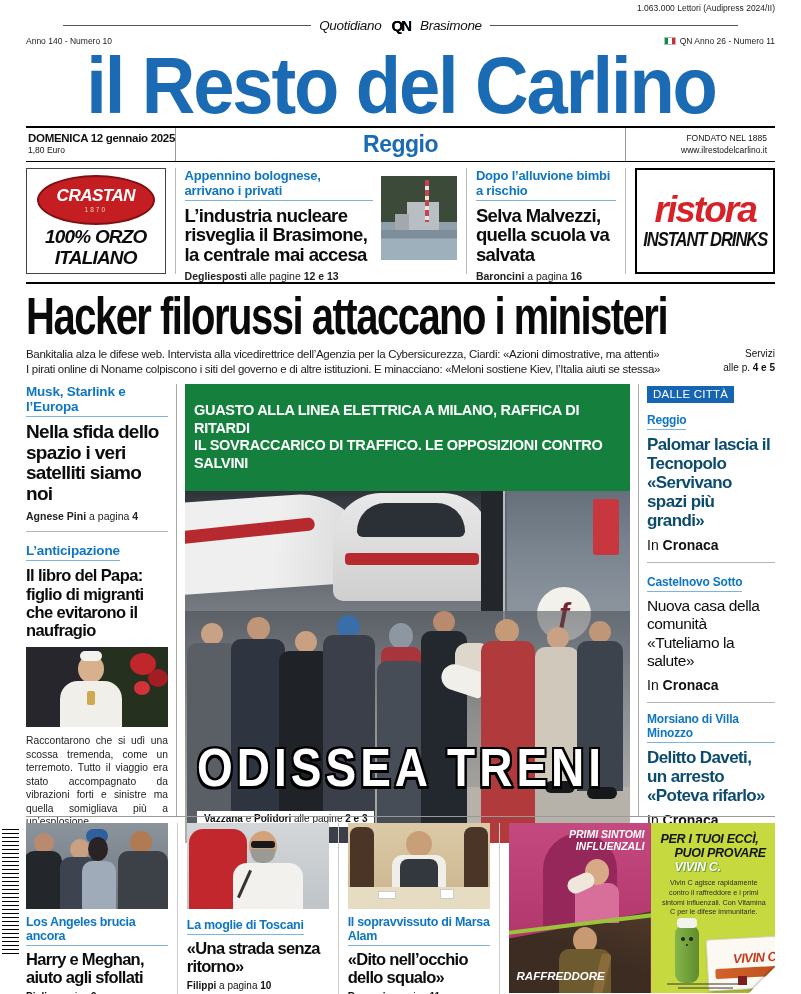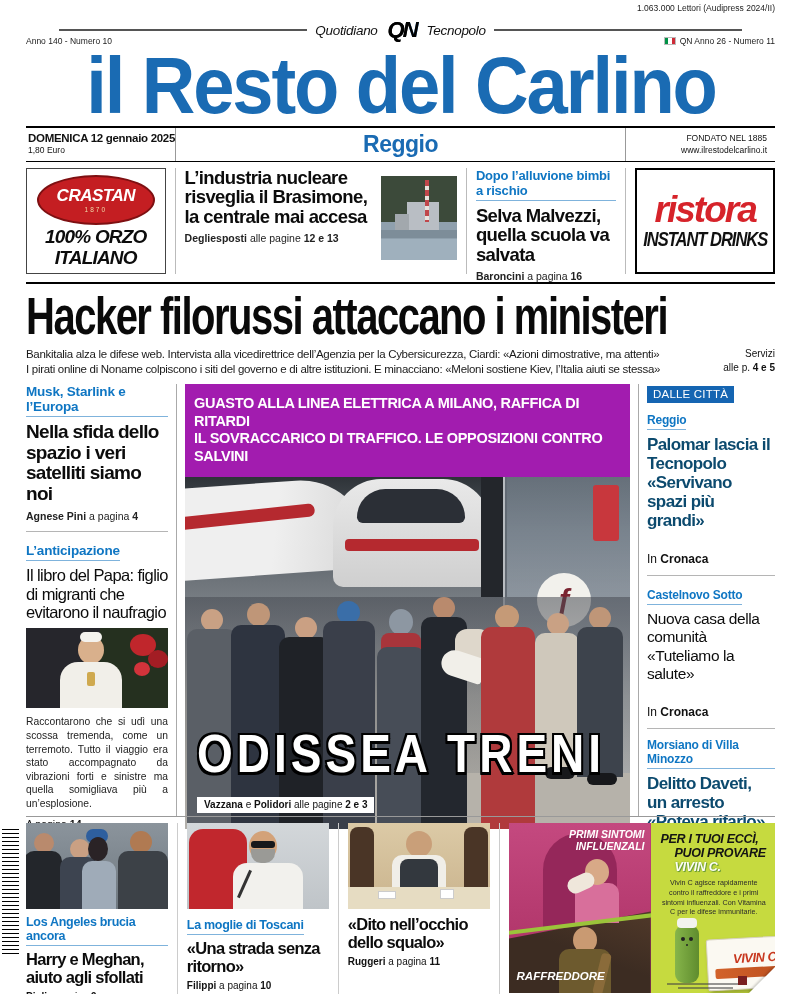--- a/index.html
+++ b/index.html
@@ -7,21 +7,21 @@
   body { font-family:"Liberation Sans", sans-serif; color:#111; }
   .page { position:relative; width:801px; height:994px; background:#fff; overflow:hidden; margin:0 auto; }
   .content { margin:0 26px; }
 
   
   .topbar { position:relative; height:46px; }
   .audipress { position:absolute; top:3px; right:0; font-size:8.5px; color:#222; }
   .brandrow { position:absolute; top:17px; left:0; right:0; display:flex; align-items:center; justify-content:center; gap:8px; }
   .brandrow .rule { flex:1; height:1.5px; background:#555; max-width:248px; }
   .brand-txt { font-size:13.5px; font-weight:normal; font-style:italic; letter-spacing:-0.3px; }
-  .qn-logo { font-size:22px; font-weight:bold; font-style:italic; letter-spacing:-2px; color:#000; background:linear-gradient(90deg,#0a0a0a 70%, #1a6bb3 70%); -webkit-background-clip:text; padding:0 2px; }
+  .qn-logo { font-size:15px; font-weight:bold; letter-spacing:-2px; color:#000; background:linear-gradient(90deg,#0a0a0a 70%, #1a6bb3 70%); -webkit-background-clip:text; padding:0 2px; }
   .edrow-l { position:absolute; top:36px; left:0; font-size:8.5px; color:#222; }
   .edrow-r { position:absolute; top:36px; right:0; font-size:8.5px; color:#222; display:flex; align-items:center; gap:4px; }
   .flag { width:12px; height:8px; display:inline-block; background:linear-gradient(90deg,#009246 0 33%, #ffffff 33% 66%, #ce2b37 66%); border:0.5px solid #bbb; }
 
   
   .masthead { height:80px; display:flex; align-items:center; justify-content:center; }
   .masthead h1 { color:#1a6bb3; font-size:70px; font-weight:bold; letter-spacing:-2px; transform:scale(1.06,1.14); transform-origin:center; white-space:nowrap; }
 
   
   .datebar { display:flex; border-top:2px solid #000; border-bottom:1px solid #000; height:36px; align-items:stretch; }
@@ -59,36 +59,36 @@
   .deckrow { display:flex; margin-top:17px; }
   .deck { flex:1; font-size:11.5px; letter-spacing:-0.3px; line-height:1.32; white-space:nowrap; color:#1a1a1a; }
   .services { width:72px; text-align:right; font-size:10px; line-height:1.35; }
 
   
   .maingrid { display:flex; height:432px; }
   .col-left { width:150px; padding-right:8px; }
   .col-center { width:463px; border-left:1px solid #aaa; border-right:1px solid #aaa; padding:0 8px; }
   .col-right { width:136px; padding-left:8px; }
   .lc-head { font-size:19px; font-weight:bold; letter-spacing:-0.7px; line-height:1.08; color:#0c0c0c; }
-  .lc-head2 { font-size:16.5px; font-weight:normal; letter-spacing:-0.6px; line-height:1.12; color:#0c0c0c; }
+  .lc-head2 { font-size:16.5px; font-weight:bold; letter-spacing:-0.6px; line-height:1.12; color:#0c0c0c; }
   .divider { border-top:1px solid #b5b5b5; margin:9px 0; }
   .pope-photo { width:142px; height:80px; margin-top:7px; position:relative; overflow:hidden; background:linear-gradient(90deg,#26262c 0 52%, #25301f 52%); }
   .lc-body { font-size:10.3px; line-height:1.32; text-align:justify; margin-top:7px; color:#222; }
   .lc-page { font-size:10.5px; margin-top:7px; }
 
-  .banner { background:#a21caf; color:#fff; padding:11px 9px; font-size:14.5px; font-weight:bold; letter-spacing:-0.3px; line-height:1.22; }
+  .banner { background:#15803d; color:#fff; padding:18px 9px; font-size:14.5px; font-weight:bold; letter-spacing:-0.3px; line-height:1.22; }
   .station { position:relative; width:445px; height:352px; overflow:hidden; background:linear-gradient(180deg,#2e3338 0%, #555c63 16%, #6f757b 30%, #8a8f94 46%, #a7a7a5 62%, #b3b0ab 100%); }
   .overlay-title { position:absolute; left:12px; bottom:44px; font-size:46px; font-weight:bold; letter-spacing:4px; color:#fff; transform:scaleY(1.15); transform-origin:left bottom; -webkit-text-stroke:3.5px #000; paint-order:stroke fill; text-shadow:2px 2px 0 #000,-2px -2px 0 #000,2px -2px 0 #000,-2px 2px 0 #000; white-space:nowrap; }
   .photo-cap { position:absolute; left:12px; bottom:16px; background:#fff; padding:2px 7px 3px; font-size:10px; color:#111; }
 
   .badge { display:inline-block; background:#1565b2; color:#fff; font-weight:normal; font-size:11.5px; letter-spacing:0.2px; padding:2px 6px 3px; margin-bottom:7px; }
   .rc-kicker { display:inline-block; color:#0f76c3; font-weight:bold; font-size:12px; border-bottom:1px solid #7fb3dc; padding-bottom:2px; margin-bottom:5px; letter-spacing:-0.2px; }
   .rc-head-b { font-size:17px; font-weight:bold; letter-spacing:-0.6px; line-height:1.12; color:#0c4a6e; }
   .rc-head-n { font-size:15.5px; font-weight:normal; letter-spacing:-0.4px; line-height:1.18; color:#0c0c0c; }
-  .rc-sect { font-size:12px; margin-top:22px; }
+  .rc-sect { font-size:14px; margin-top:7px; }
 
   
   .bottomstrip { position:relative; height:178px; border-top:1px solid #999; padding-top:6px; display:flex; }
   .barcode { position:absolute; left:-24px; top:12px; width:17px; height:128px; background:repeating-linear-gradient(180deg,#000 0 1.5px, #fff 1.5px 4px); }
   .bs-art { width:142px; }
   .bs-sep { width:1px; background:#ccc; margin:0 9px; }
   .bs-photo { width:142px; height:86px; position:relative; overflow:hidden; margin-bottom:6px; }
   .bs-kicker { display:inline-block; color:#0f76c3; font-weight:bold; font-size:12.5px; border-bottom:1px solid #7fb3dc; padding-bottom:2px; margin-bottom:4px; letter-spacing:-0.3px; }
   .bs-head { font-size:16.5px; font-weight:bold; letter-spacing:-0.7px; line-height:1.1; color:#0c0c0c; }
   .bs-byline { font-size:10px; margin-top:5px; }
@@ -127,21 +127,21 @@
 <body>
 
 <div class="page">
 
   <div class="content topbar">
     <div class="audipress">1.063.000 Lettori (Audipress 2024/II)</div>
     <div class="brandrow">
       <div class="rule"></div>
       <span class="brand-txt">Quotidiano</span>
       <span class="qn-logo">QN</span>
-      <span class="brand-txt">Tecnopolo</span>
+      <span class="brand-txt">Brasimone</span>
       <div class="rule"></div>
     </div>
     <div class="edrow-l">Anno 140 - Numero 10</div>
     <div class="edrow-r">
       <span class="flag"></span>
       <span>QN Anno 26 - Numero 11</span>
     </div>
   </div>
 
   <div class="masthead">
@@ -168,20 +168,21 @@
         <span class="crastan-name">CRASTAN</span>
         <span class="crastan-year">1870</span>
       </div>
       <div class="crastan-claim">100% ORZO</div>
       <div class="crastan-claim">ITALIANO</div>
     </div>
     <div class="ts-sep"></div>
 
     <div class="ts-art1">
       <div class="ts-art1-txt">
+        <span class="kicker">Appennino bolognese, arrivano i privati</span>
         <div class="ts-head">L’industria nucleare risveglia il Brasimone, la centrale mai accesa</div>
         <div class="byline">
           <span class="b">Degliesposti</span>
           <span>alle pagine</span>
           <span class="b">12 e 13</span>
         </div>
       </div>
       <div class="ts-photo">
         <div class="shape" style="left:26px;top:26px;width:32px;height:28px;background:#b9bec4;"></div>
         <div class="shape" style="left:14px;top:38px;width:14px;height:16px;background:#a2a8ad;"></div>
@@ -393,20 +394,21 @@
       <div class="bs-photo" style="background:linear-gradient(180deg,#dccaa6,#cdb astie 90%);background:linear-gradient(180deg,#dccaa6,#c9b38d);">
         <div class="shape" style="left:2px;top:4px;width:24px;height:74px;border-radius:8px;background:#4a3526;"></div>
         <div class="shape" style="left:116px;top:4px;width:24px;height:74px;border-radius:8px;background:#4a3526;"></div>
         <div class="hd" style="left:58px;top:8px;width:26px;height:26px;background:#c99f79;"></div>
         <div class="bd" style="left:44px;top:32px;width:54px;height:34px;background:#f0eee8;"></div>
         <div class="shape" style="left:52px;top:36px;width:38px;height:30px;border-radius:8px 8px 0 0;background:#33383e;"></div>
         <div class="shape" style="left:0;top:64px;width:142px;height:22px;background:#e6dcc2;"></div>
         <div class="shape" style="left:30px;top:68px;width:18px;height:8px;background:#fff;border:0.5px solid #ccc;"></div>
         <div class="shape" style="left:92px;top:66px;width:14px;height:10px;background:#fff;border:0.5px solid #ccc;"></div>
       </div>
+      <span class="bs-kicker">Il sopravvissuto di Marsa Alam</span>
       <div class="bs-head">«Dito nell’occhio dello squalo»</div>
       <div class="bs-byline">
         <span class="b">Ruggeri</span>
         <span>a pagina</span>
         <span class="b">11</span>
       </div>
     </div>
     <div class="bs-sep"></div>
 
     <div class="vivin-ad">

